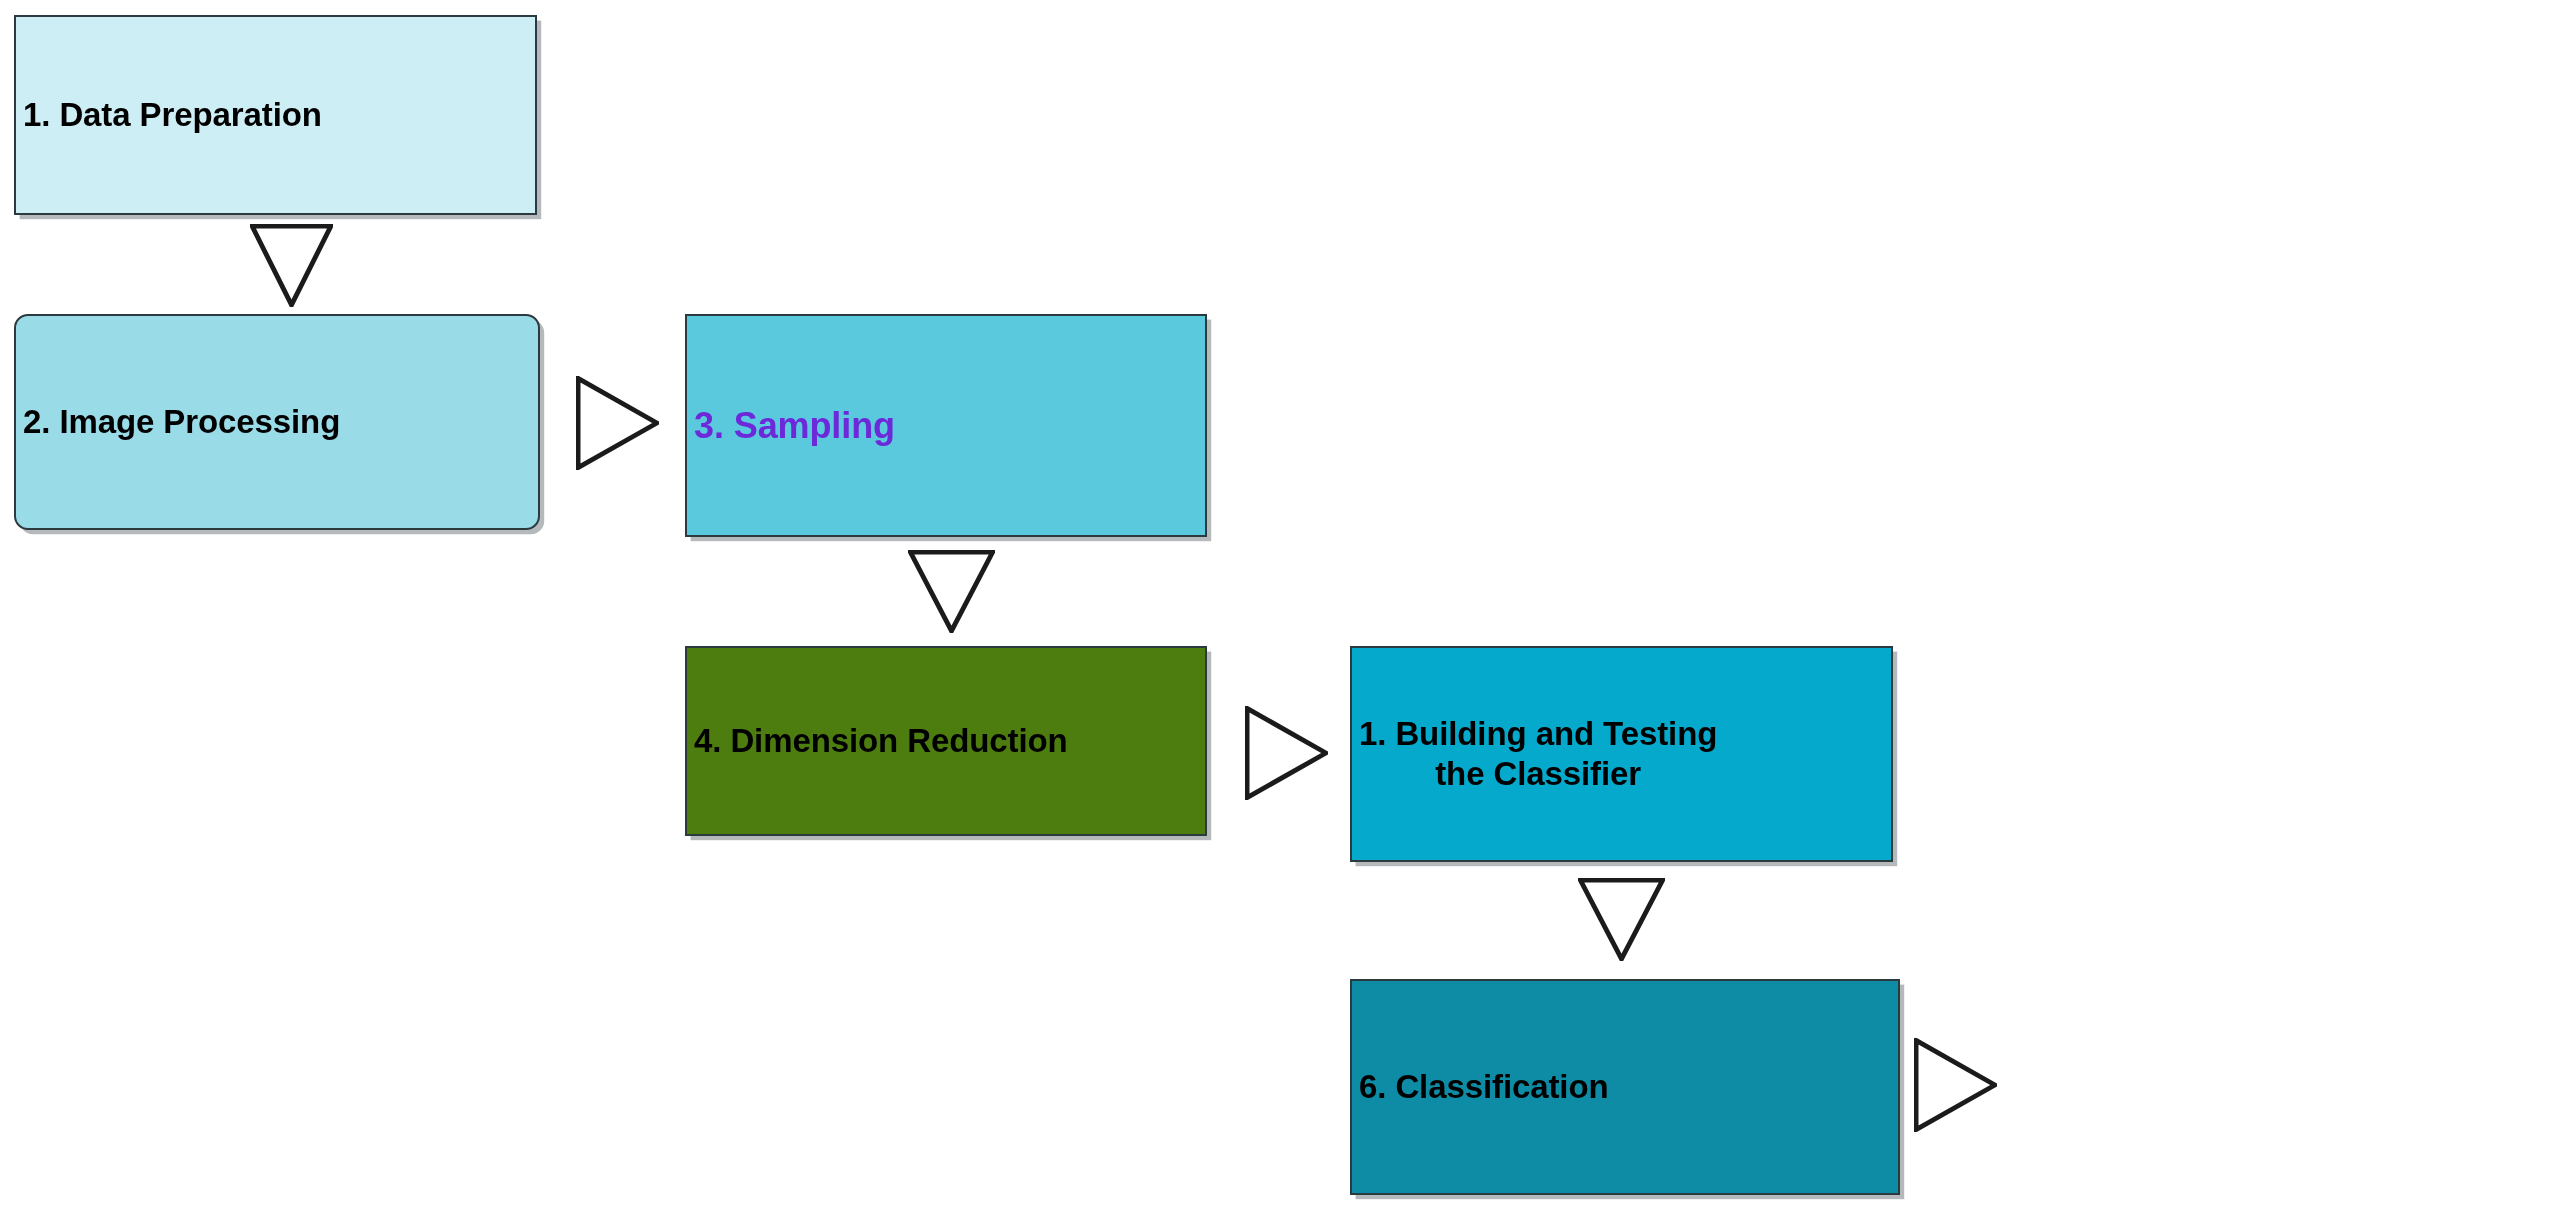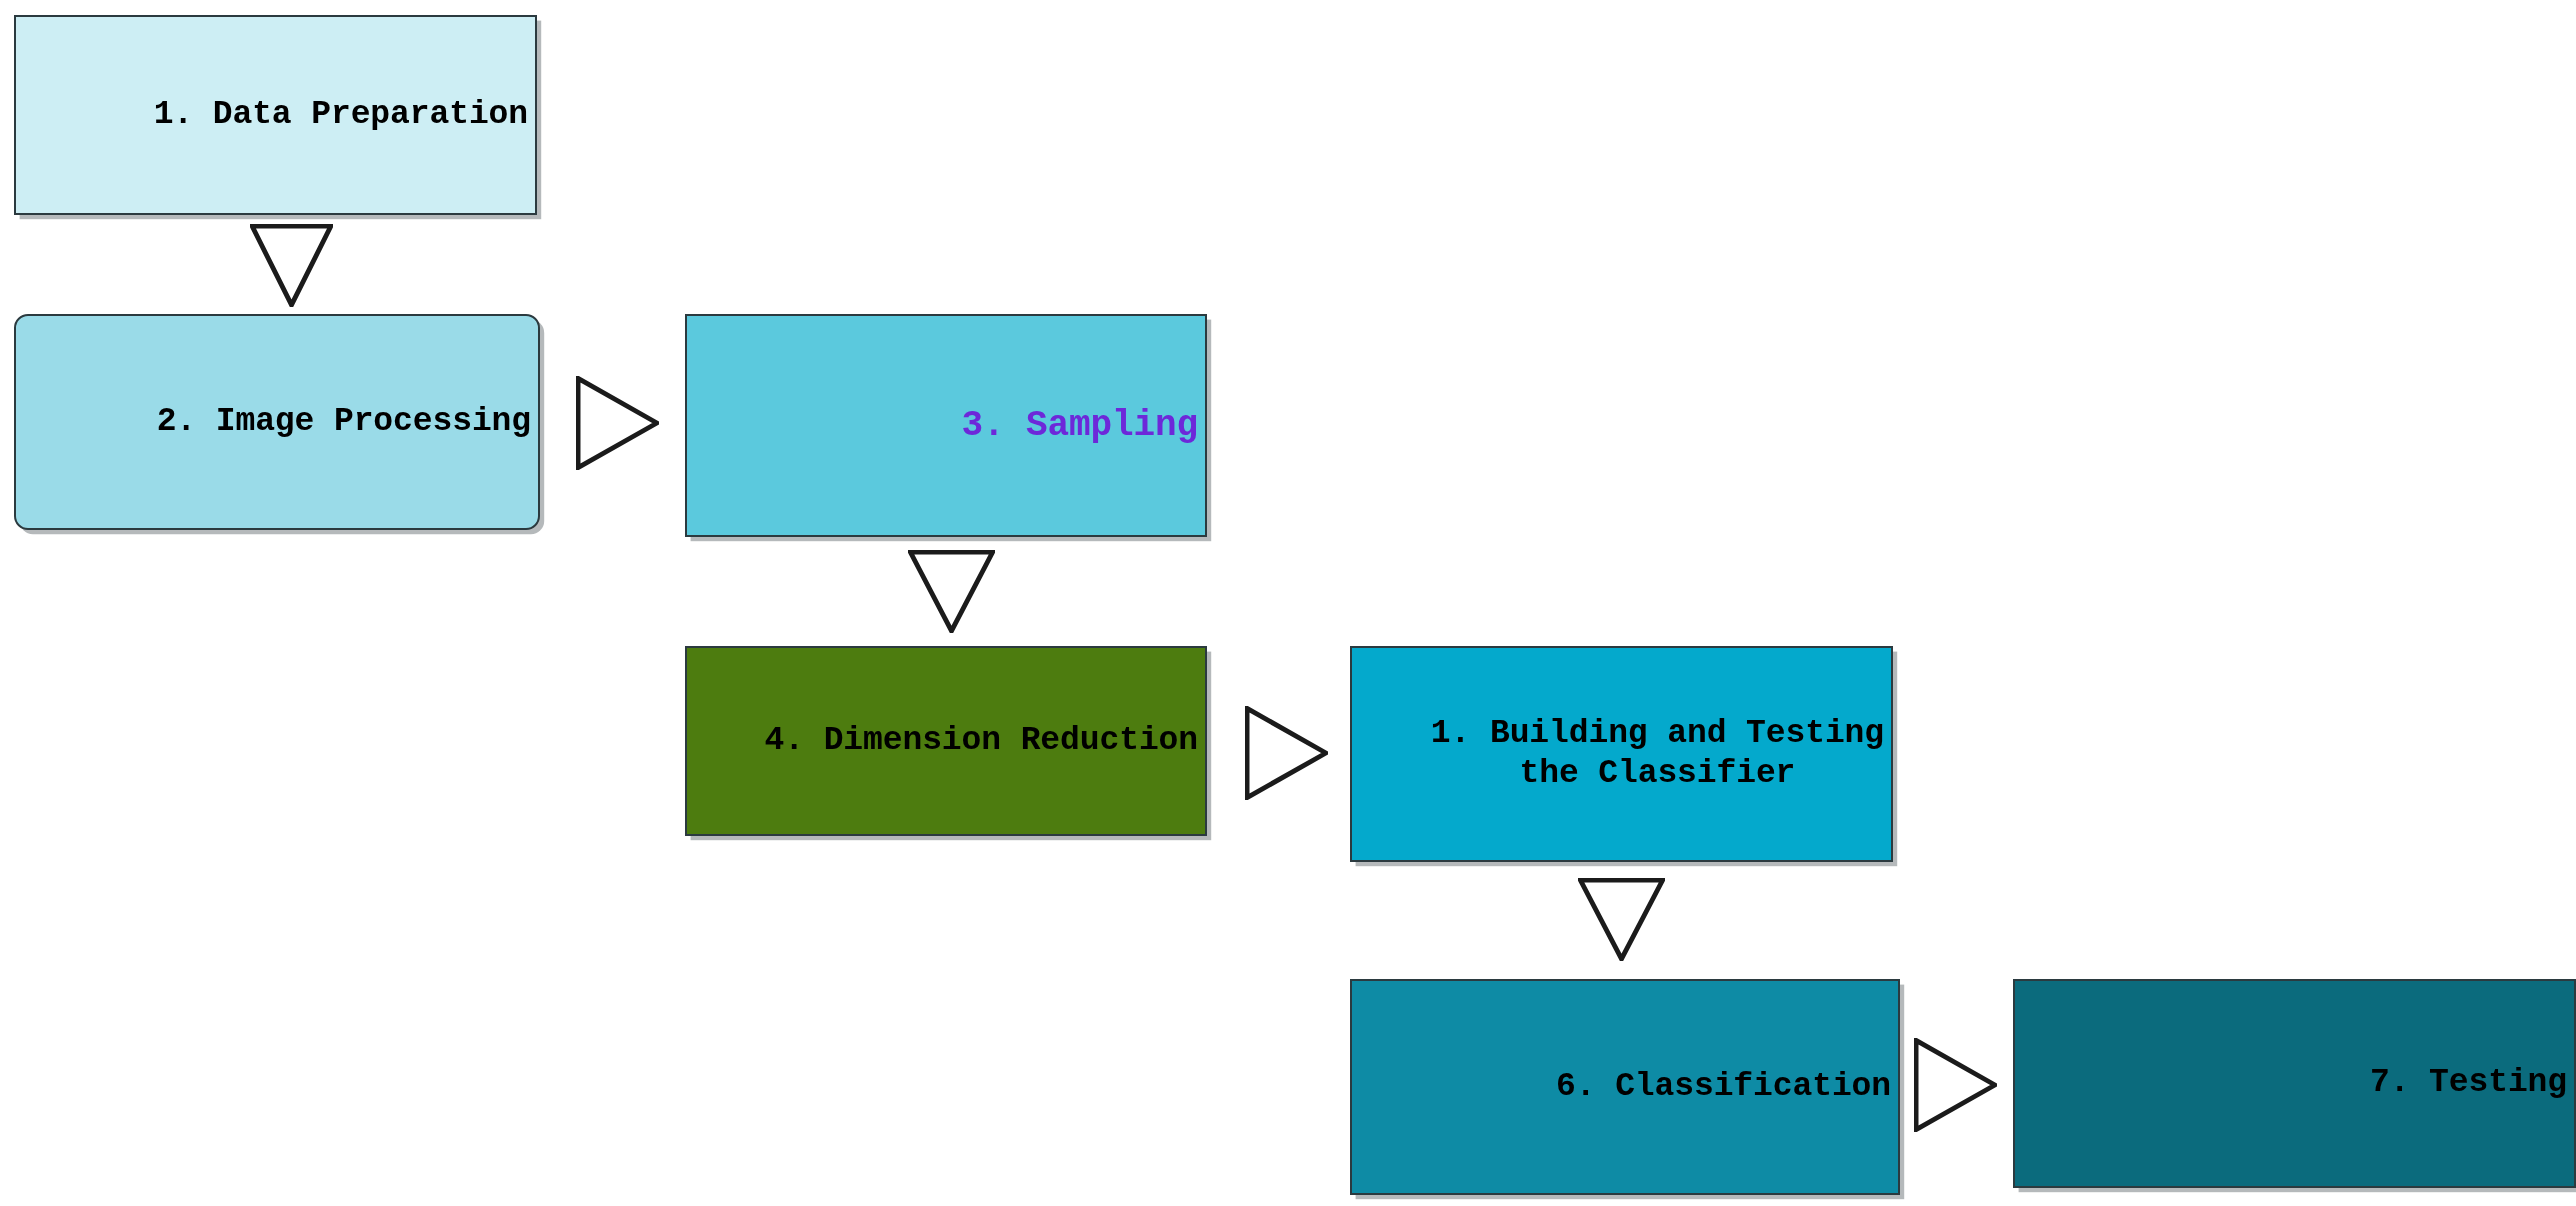--- a/index.html
+++ b/index.html
@@ -17,25 +17,25 @@
     background: #ffffff;
     overflow: hidden;
   }
   .node {
     position: absolute;
     box-sizing: border-box;
     border: 2.8px solid #2b3a3f;
     box-shadow: 4.9px 4.9px 0 -0.7px rgba(120,128,132,0.55);
     display: flex;
     align-items: center;
-    justify-content: flex-end;
+    justify-content: flex-start;
     text-align: center;
     color: #000000;
     font-weight: bold;
-    font-family: Liberation Mono, monospace;
+    font-family: Liberation Sans, sans-serif;
     line-height: 1.22;
     letter-spacing: -0.1px;
   }
   .node .label {
     display: block;
     white-space: pre-line;
     padding: 0 7px;
   }
   
   .arrow {
@@ -68,23 +68,20 @@
     <div class="node" style="left: 685px; top: 646px; width: 522px; height: 190px; background: #4d7c0f; border-color: rgb(43, 58, 63); color: rgb(0, 0, 0); font-size: 33px;">
       <span class="label">4. Dimension Reduction</span>
     </div>
     <div class="node" style="left: 1350px; top: 646px; width: 543px; height: 216px; background: rgb(4, 169, 204); border-color: rgb(43, 58, 63); color: rgb(0, 0, 0); font-size: 33px;">
       <span class="label">1. Building and Testing
 the Classifier</span>
     </div>
     <div class="node" style="left: 1350px; top: 979px; width: 550px; height: 216px; background: rgb(14, 139, 165); border-color: rgb(43, 58, 63); color: rgb(0, 0, 0); font-size: 33px;">
       <span class="label">6. Classification</span>
     </div>
-    <div class="node" style="left: 2013px; top: 979px; width: 563px; height: 209px; background: rgb(11, 107, 125); border-color: rgb(43, 58, 63); color: rgb(0, 0, 0); font-size: 33px;">
-      <span class="label">7. Testing</span>
-    </div>
     <div class="arrow" style="left: 250px; top: 224px; width: 83px; height: 83px;">
       <svg width="83" height="83" viewBox="0 0 120 120">
         <polygon points="3,3 117,3 60,117" fill="#ffffff" stroke="#1b1b1b"></polygon>
       </svg>
     </div>
     <div class="arrow" style="left: 576px; top: 376px; width: 83px; height: 94px;">
       <svg width="83" height="94" viewBox="0 0 120 135">
         <polygon points="3,3 117,67.5 3,132" fill="#ffffff" stroke="#1b1b1b"></polygon>
       </svg>
     </div>

